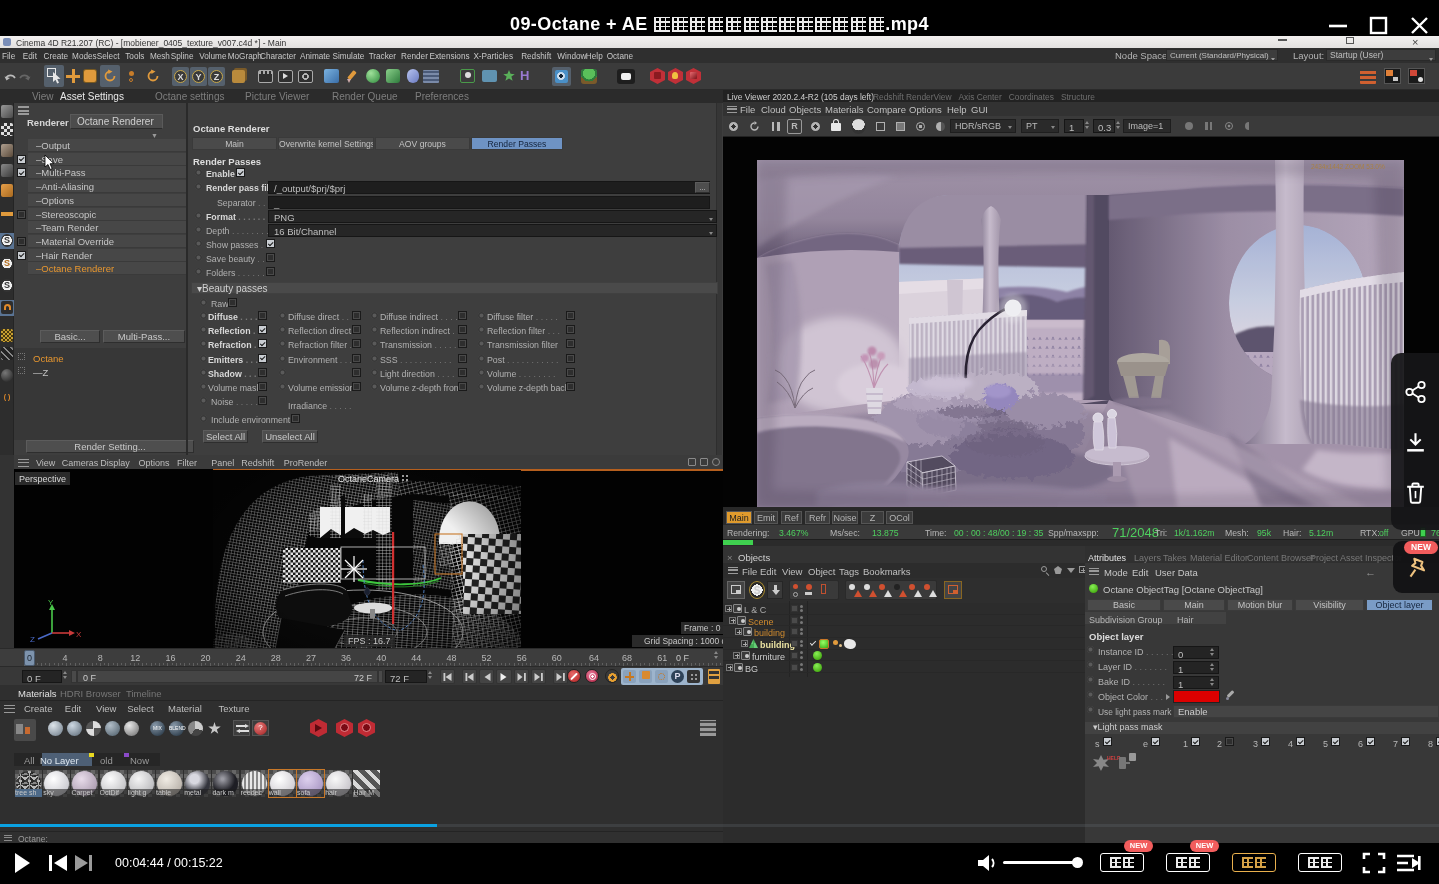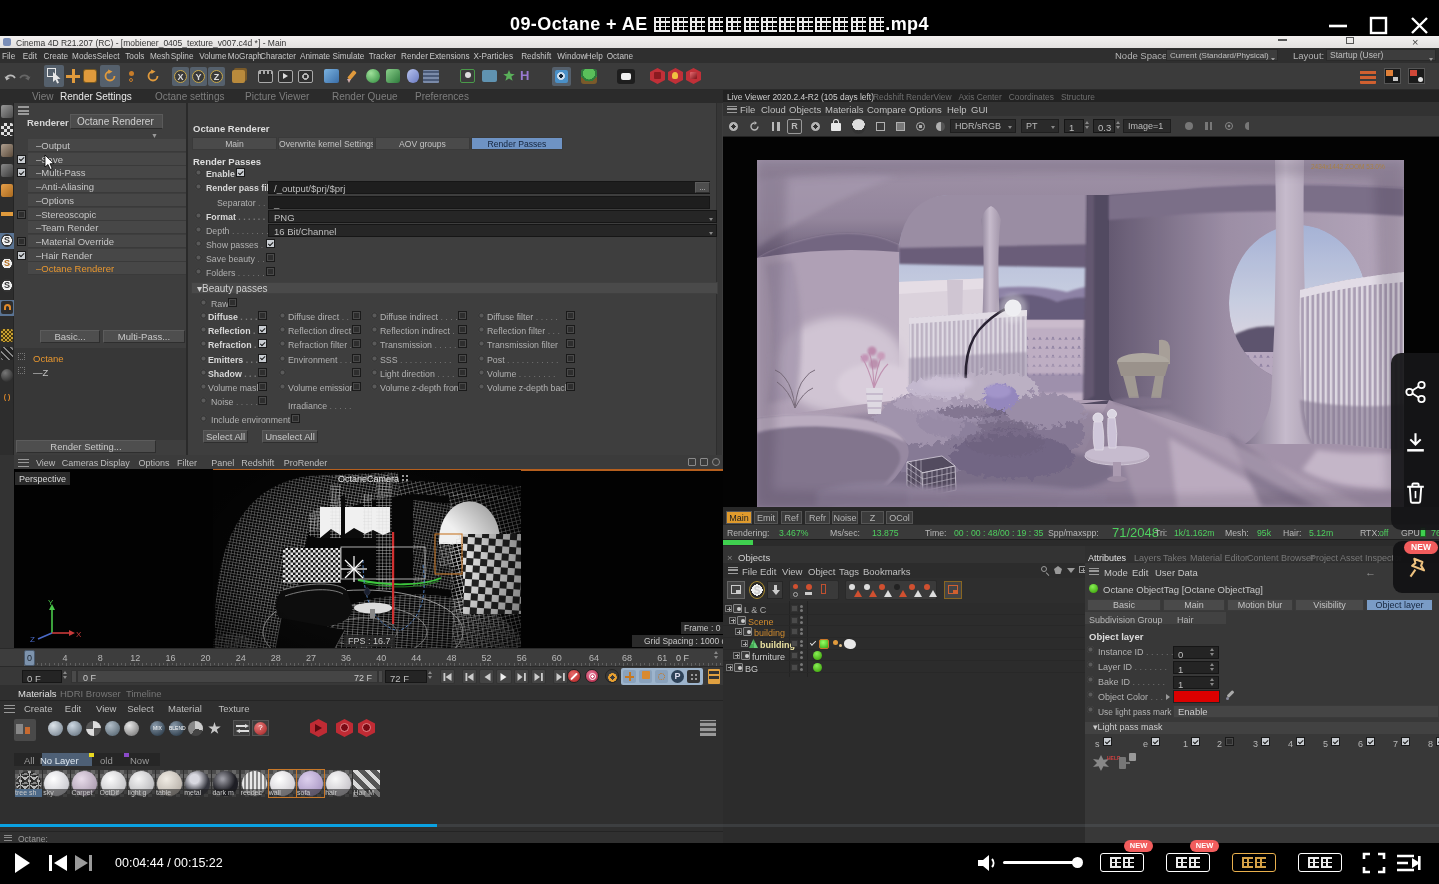--- a/index.html
+++ b/index.html
@@ -154,21 +154,21 @@
           <div style="width:5px;height:4px;background:#c8c8c8;margin:0 1px 0 8px"></div>
         </div>
         <div class="ab" style="left: 1408px; top: 5px; width: 17px; height: 16px; background: rgb(26, 26, 26); border: 1px solid rgb(85, 85, 85);">
           <div style="width:7px;height:6px;background:#d04838;margin:1px"></div>
           <div style="width:5px;height:5px;background:#e0e0e0;border-radius:50%;margin:0 1px 0 9px"></div>
         </div>
       </div>
 
   <div class="ab" id="tabrow" style="left:0;top:54px;width:723px;height:13px;background:#2b2b2b">
         <div class="t" style="left: 32px; top: 2px; font-size: 10px; color: rgb(126, 126, 126);">View</div>
-        <div class="t" style="left: 60px; top: 2px; font-size: 10px; color: rgb(232, 232, 232);">Render Settings</div>
+        <div class="t" style="left: 60px; top: 2px; font-size: 10px; color: rgb(232, 232, 232);">Asset Settings</div>
         <div class="t" style="left: 155px; top: 2px; font-size: 10px; color: rgb(126, 126, 126);">Octane settings</div>
         <div class="t" style="left: 245px; top: 2px; font-size: 10px; color: rgb(126, 126, 126);">Picture Viewer</div>
         <div class="t" style="left: 332px; top: 2px; font-size: 10px; color: rgb(126, 126, 126);">Render Queue</div>
         <div class="t" style="left: 415px; top: 2px; font-size: 10px; color: rgb(126, 126, 126);">Preferences</div>
       </div>
 
   <div class="ab" id="lstrip" style="left:0;top:67px;width:14px;height:352px;background:#2d2d2d;border-right:1px solid #242424">
         <div class="ab" style="left: 1px; top: 2px; width: 12px; height: 13px; background: linear-gradient(135deg, rgb(154, 154, 154), rgb(74, 74, 74)); border-radius: 2px; color: rgb(221, 221, 221); font-size: 9px; line-height: 13px; text-align: center; font-weight: bold;"></div>
         <div class="ab" style="left: 1px; top: 20px; width: 12px; height: 13px; background: repeating-conic-gradient(rgb(221, 221, 221) 0deg, rgb(221, 221, 221) 25%, rgb(51, 51, 51) 0deg, rgb(51, 51, 51) 50%) 0px 0px / 6px 6px; border-radius: 2px; color: rgb(221, 221, 221); font-size: 9px; line-height: 13px; text-align: center; font-weight: bold;"></div>
         <div class="ab" style="left: 1px; top: 41px; width: 12px; height: 13px; background: linear-gradient(135deg, rgb(176, 160, 144), rgb(90, 74, 58)); border-radius: 2px; color: rgb(221, 221, 221); font-size: 9px; line-height: 13px; text-align: center; font-weight: bold;"></div>
@@ -241,21 +241,21 @@
               </svg></div>
           </div>
         </div>
     <div class="btn" style="left:26px;top:227px;width:60px;height:13px;line-height:12px">Basic...</div>
     <div class="btn" style="left:89px;top:227px;width:82px;height:13px;line-height:12px">Multi-Pass...</div>
     <div class="ab" style="left:0px;top:245px;width:172px;height:92px;background:#373737"></div>
     <div class="t" style="left:19px;top:251px;color:#e8972f">Octane</div>
     <div class="t" style="left:19px;top:265px;color:#c3c3c3">—Z</div>
     <div class="ab" style="left:4px;top:250px;width:7px;height:7px;border:1px dotted #777"></div>
     <div class="ab" style="left:4px;top:264px;width:7px;height:7px;border:1px dotted #777"></div>
-    <div class="btn" style="left:2px;top:337px;width:140px;height:13px;line-height:12px">Render Setting...</div>
+    <div class="btn" style="left:12px;top:337px;width:168px;height:13px;line-height:12px">Render Setting...</div>
     <div class="sep" style="left:172px;top:0;width:2px;height:352px"></div>
     <div class="ab" style="left:702px;top:0;width:6px;height:352px;background:#363636;border-left:1px solid #2e2e2e"></div>
 
     <div class="t b" style="left:179px;top:21px;color:#dedede">Octane Renderer</div>
     <div id="rstabs">
           <div class="ab" style="left: 178px; top: 34px; width: 85px; height: 13px; background: rgb(74, 74, 74); border: 1px solid rgb(58, 58, 58); color: rgb(195, 195, 195); font-size: 8.6px; line-height: 12px; text-align: center; overflow: hidden; white-space: nowrap;">Main</div>
           <div class="ab" style="left: 264px; top: 34px; width: 96px; height: 13px; background: rgb(74, 74, 74); border: 1px solid rgb(58, 58, 58); color: rgb(195, 195, 195); font-size: 8.6px; line-height: 12px; text-align: center; overflow: hidden; white-space: nowrap;">Overwrite kernel Settings</div>
           <div class="ab" style="left: 361px; top: 34px; width: 95px; height: 13px; background: rgb(74, 74, 74); border: 1px solid rgb(58, 58, 58); color: rgb(195, 195, 195); font-size: 8.6px; line-height: 12px; text-align: center; overflow: hidden; white-space: nowrap;">AOV groups</div>
           <div class="ab" style="left: 457px; top: 34px; width: 92px; height: 13px; background: rgb(110, 147, 196); border: 1px solid rgb(58, 58, 58); color: rgb(20, 36, 60); font-size: 8.6px; line-height: 12px; text-align: center; overflow: hidden; white-space: nowrap;">Render Passes</div>
         </div>

